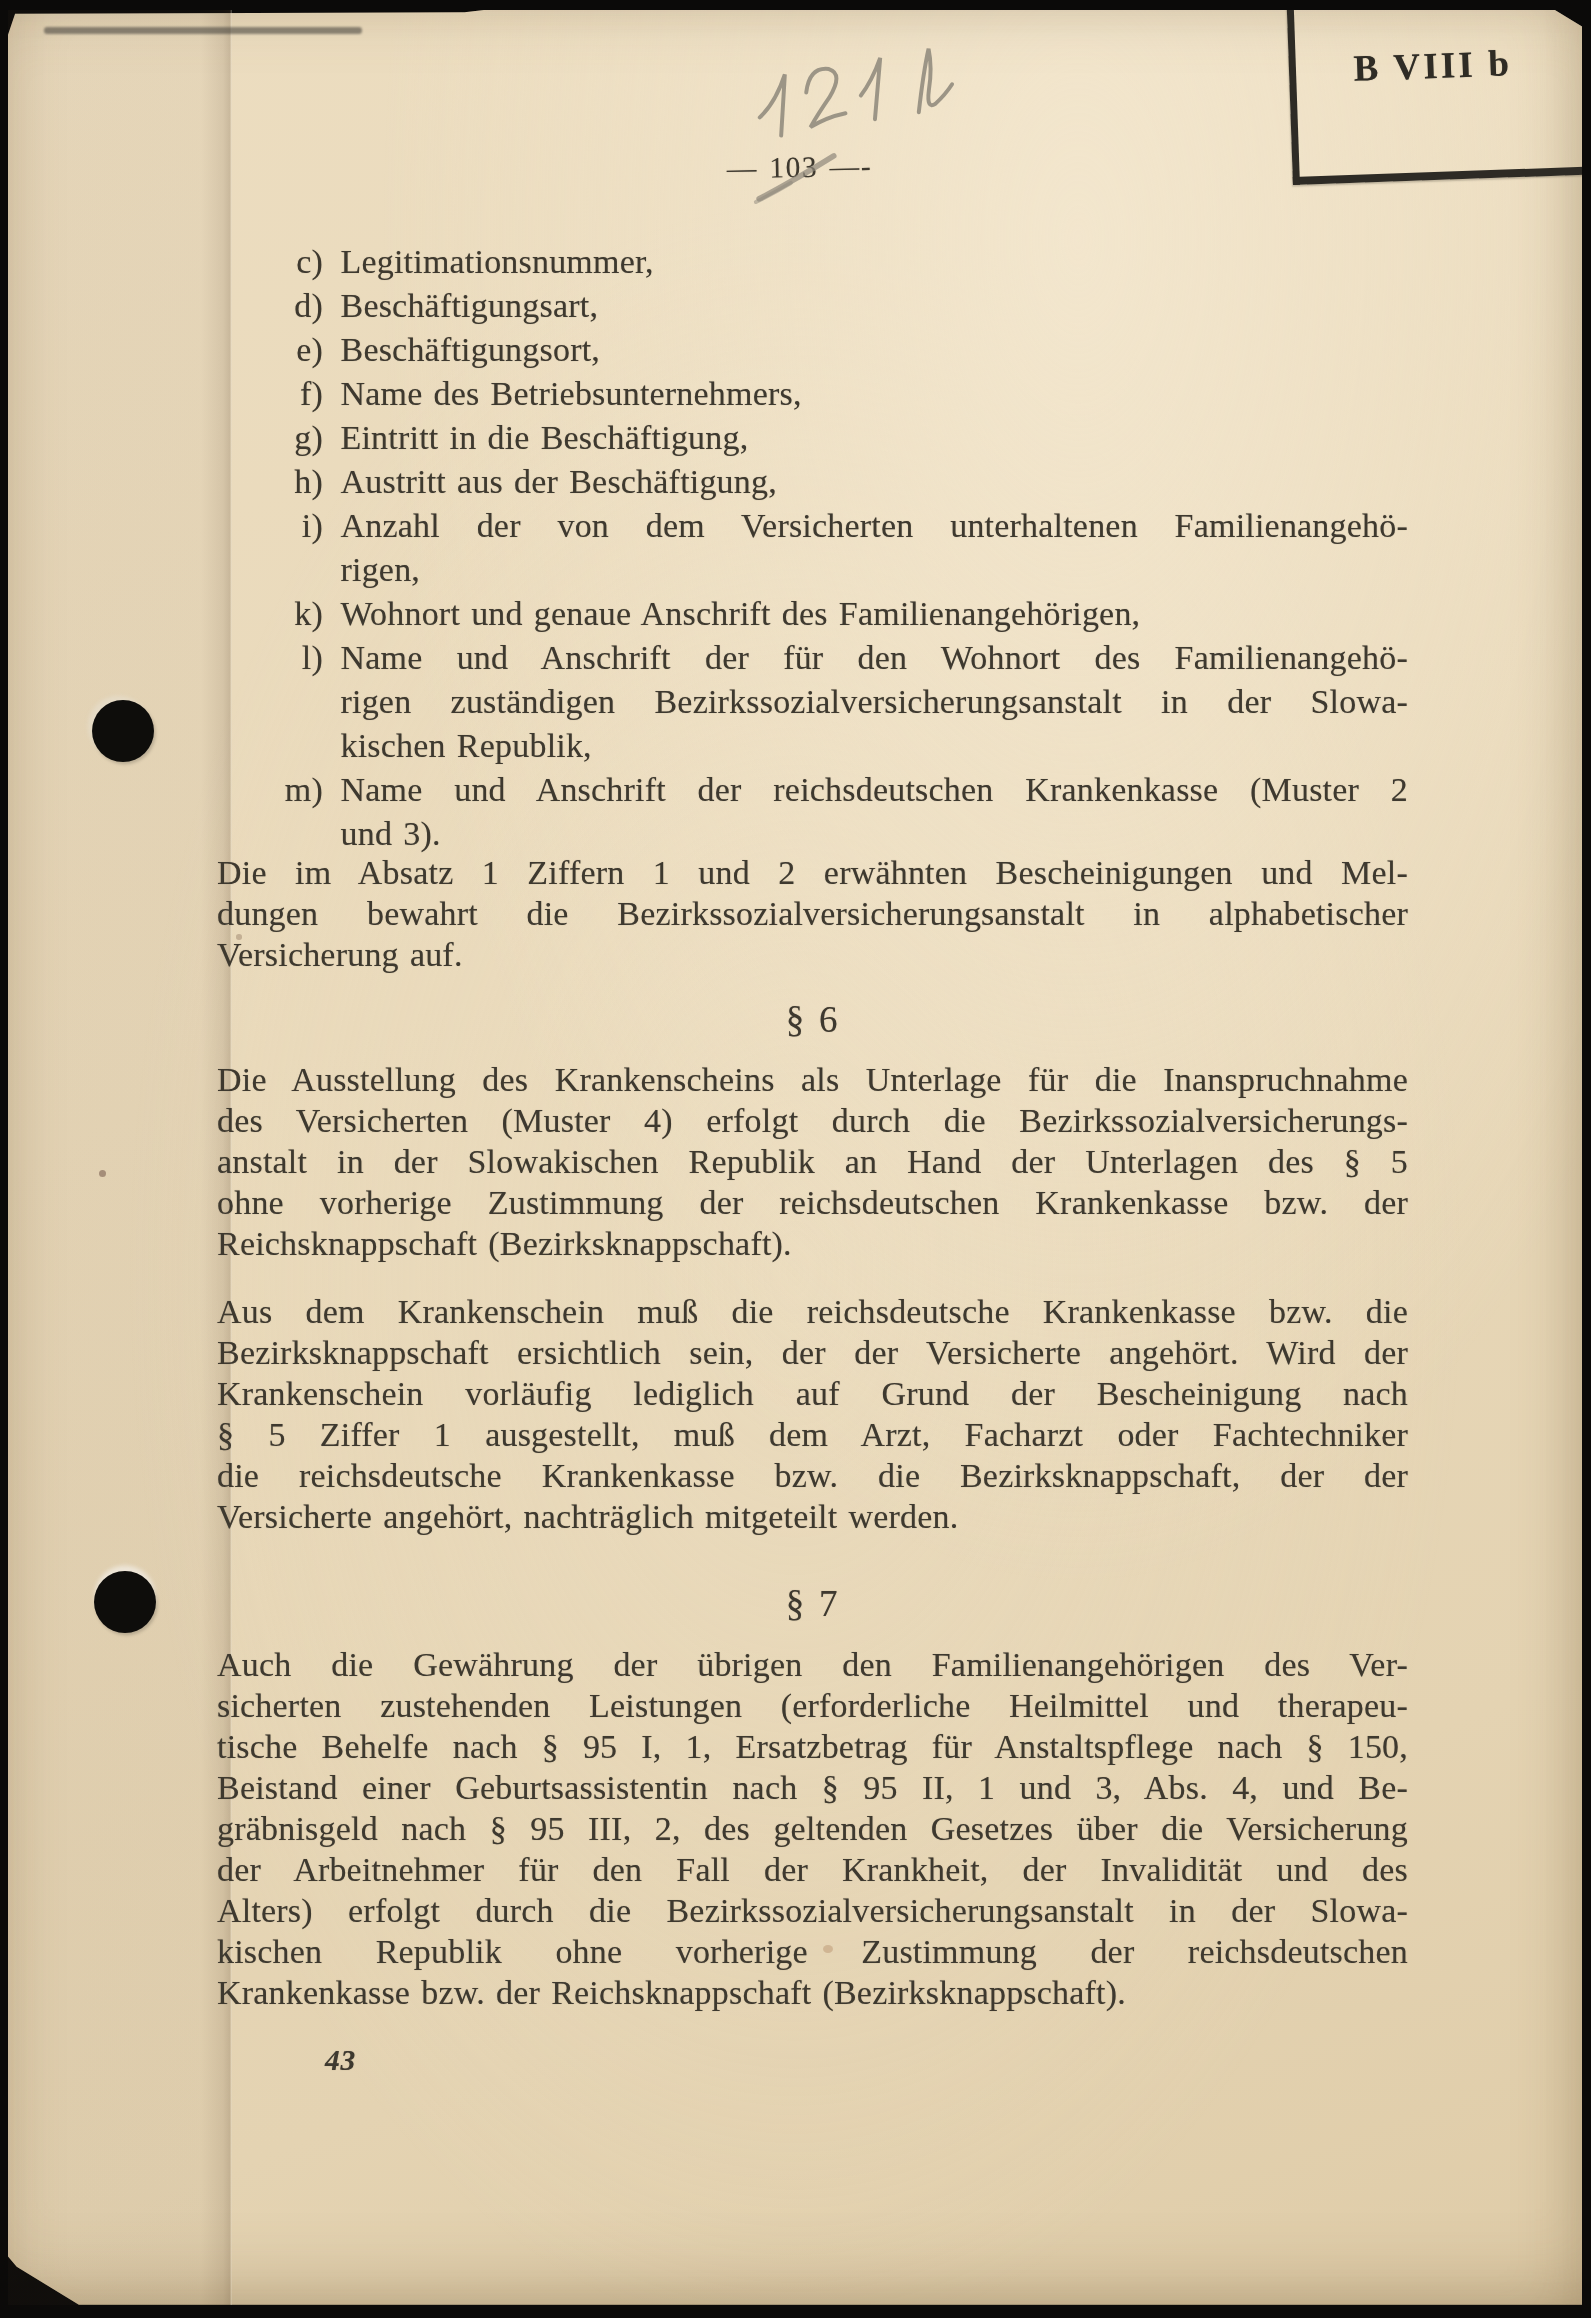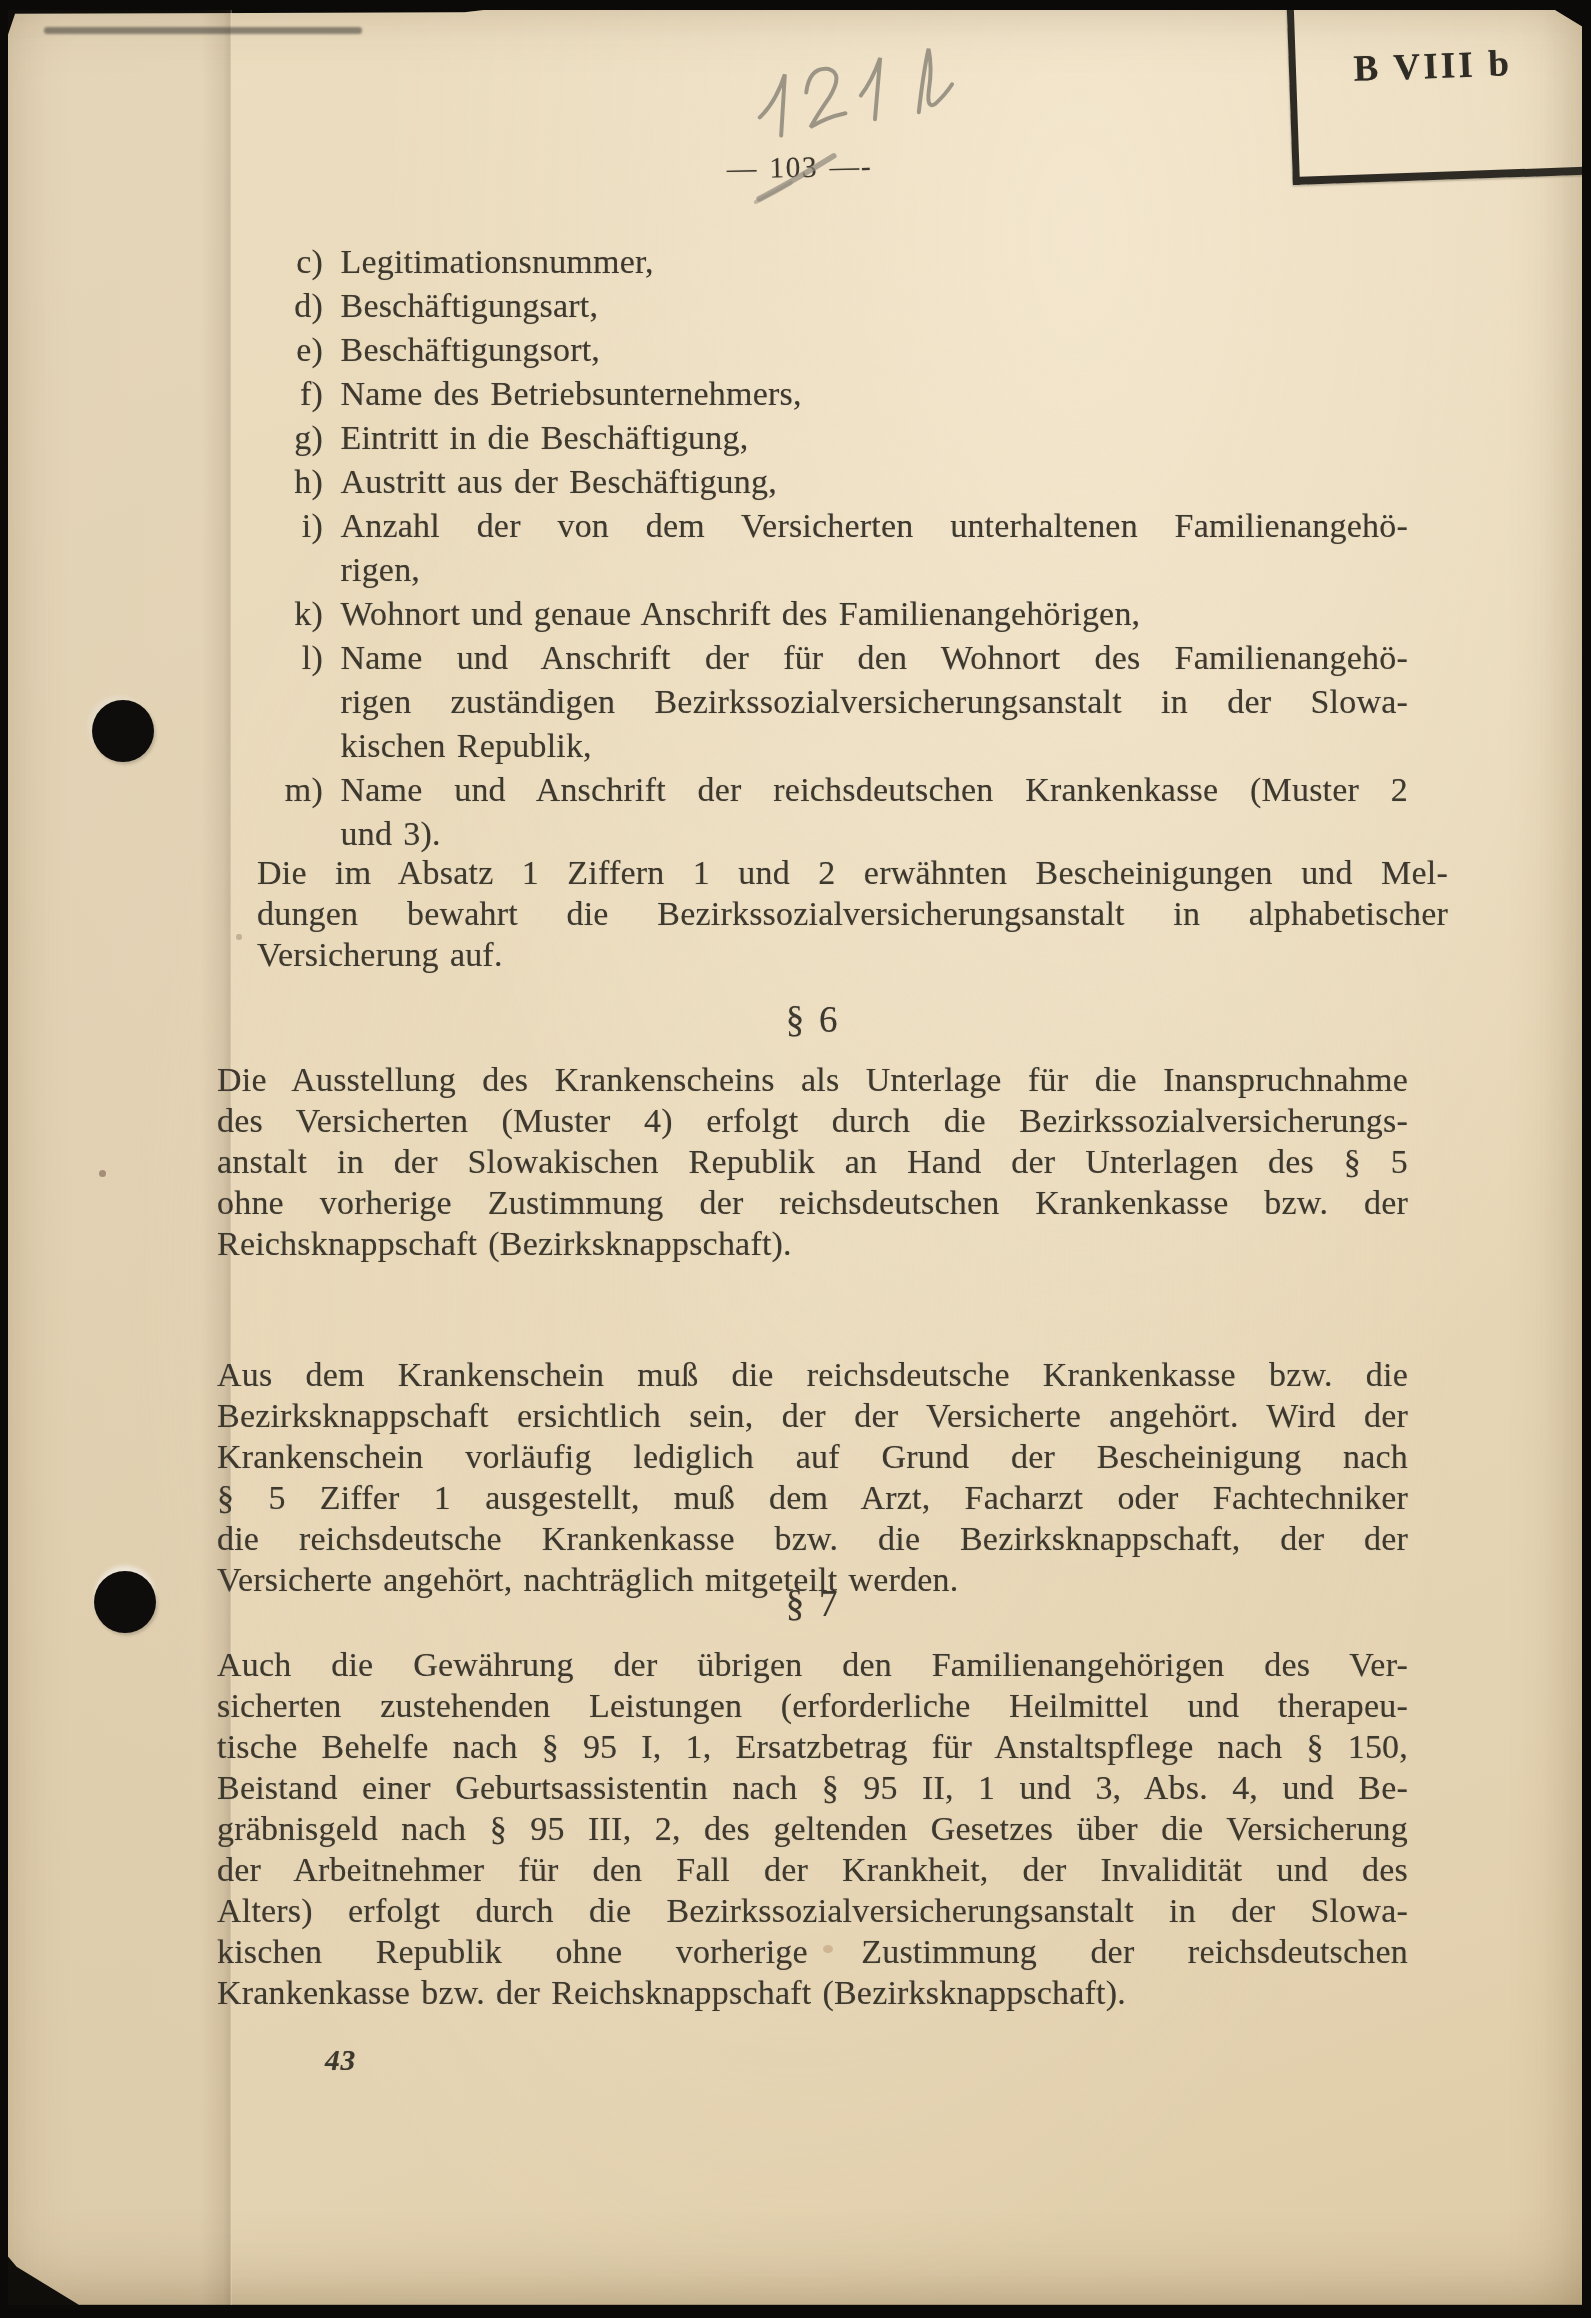--- a/index.html
+++ b/index.html
@@ -168,35 +168,35 @@
       </div>
       <div class="li-row">
         <div class="li-label">m)</div>
         <div class="li-text">
           <div class="line">Name und Anschrift der reichsdeutschen Krankenkasse (Muster 2</div>
           <div class="line last">und 3).</div>
         </div>
       </div>
     </div>
 
-  <div class="print body-copy para" style="top:852px;margin-left:40px;">
+  <div class="print body-copy para" style="top:852px;">
       <div class="line">Die im Absatz 1 Ziffern 1 und 2 erwähnten Bescheinigungen und Mel-</div>
       <div class="line">dungen bewahrt die Bezirkssozialversicherungsanstalt in alphabetischer</div>
       <div class="line last">Versicherung auf.</div>
     </div>
 
   <div class="print heading" style="top:997px;">§ 6</div>
   <div class="print body-copy para" style="top:1059px;">
       <div class="line">Die Ausstellung des Krankenscheins als Unterlage für die Inanspruchnahme</div>
       <div class="line">des Versicherten (Muster 4) erfolgt durch die Bezirkssozialversicherungs-</div>
       <div class="line">anstalt in der Slowakischen Republik an Hand der Unterlagen des § 5</div>
       <div class="line">ohne vorherige Zustimmung der reichsdeutschen Krankenkasse bzw. der</div>
       <div class="line last">Reichsknappschaft (Bezirksknappschaft).</div>
     </div>
-  <div class="print body-copy para" style="top:1354px;">
+  <div class="print body-copy para" style="top:1291px;">
       <div class="line">Aus dem Krankenschein muß die reichsdeutsche Krankenkasse bzw. die</div>
       <div class="line">Bezirksknappschaft ersichtlich sein, der der Versicherte angehört. Wird der</div>
       <div class="line">Krankenschein vorläufig lediglich auf Grund der Bescheinigung nach</div>
       <div class="line">§ 5 Ziffer 1 ausgestellt, muß dem Arzt, Facharzt oder Fachtechniker</div>
       <div class="line">die reichsdeutsche Krankenkasse bzw. die Bezirksknappschaft, der der</div>
       <div class="line last">Versicherte angehört, nachträglich mitgeteilt werden.</div>
     </div>
 
   <div class="print heading" style="top:1581px;">§ 7</div>
   <div class="print body-copy para" style="top:1644px;">

